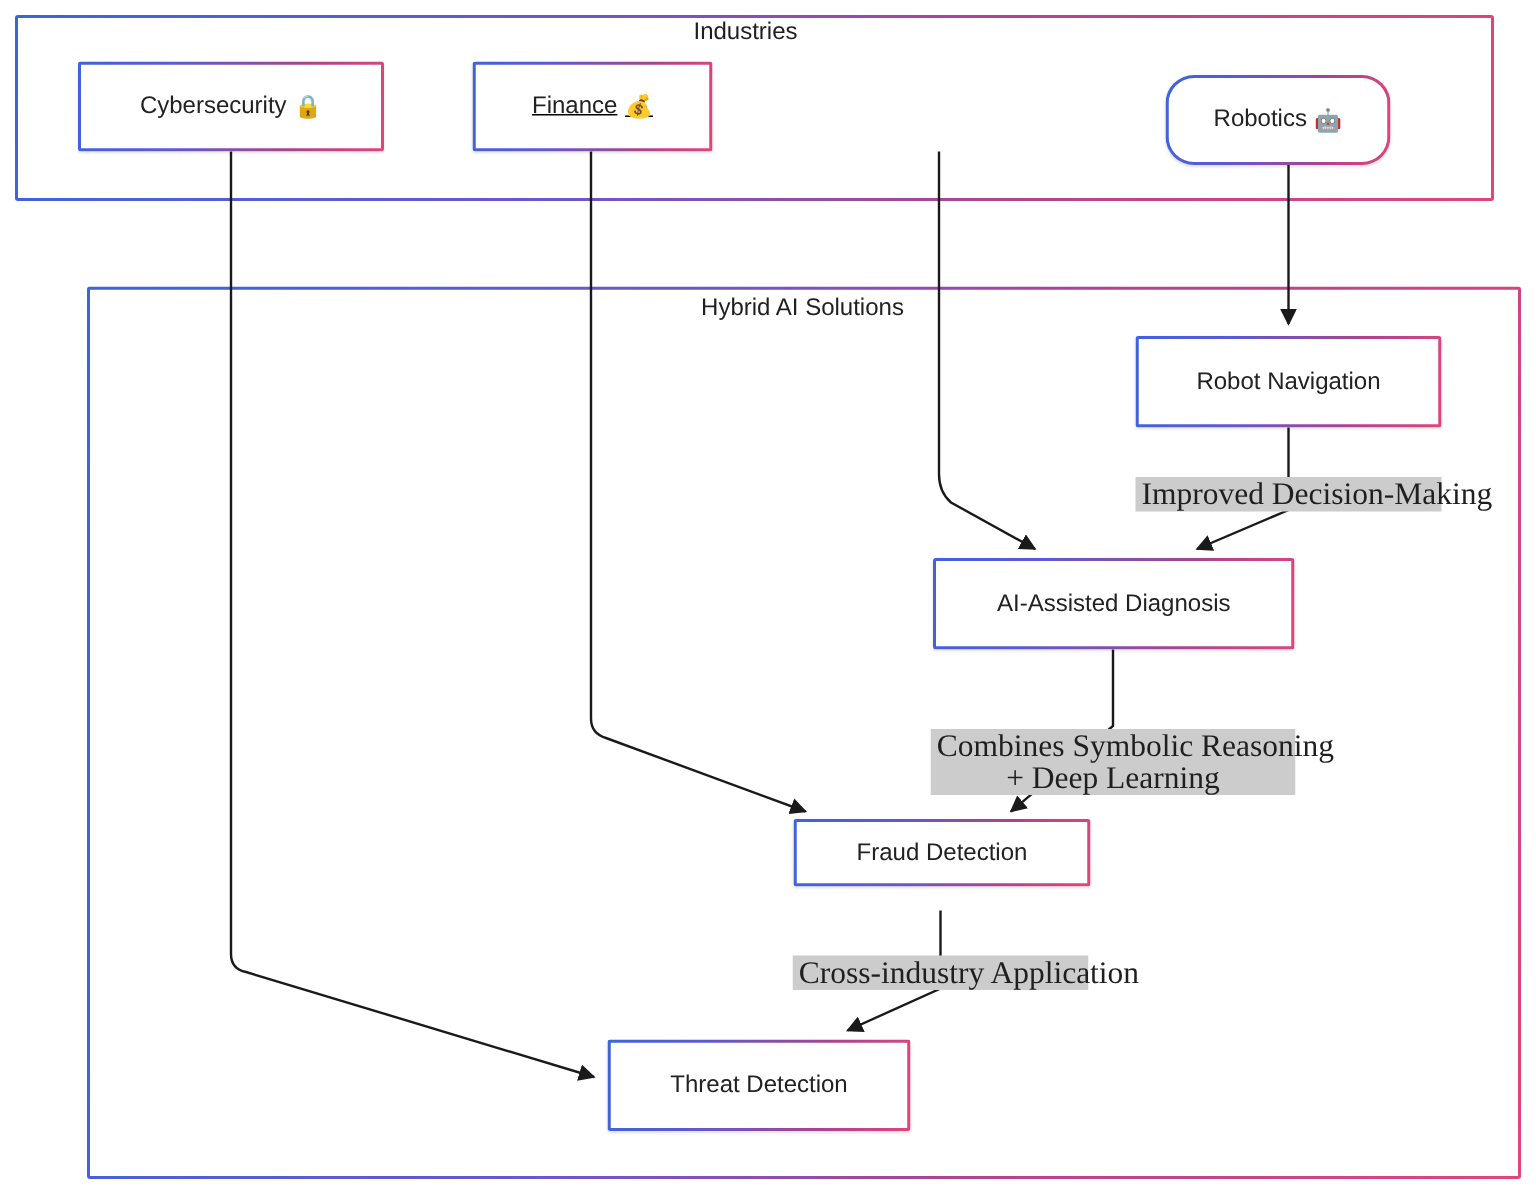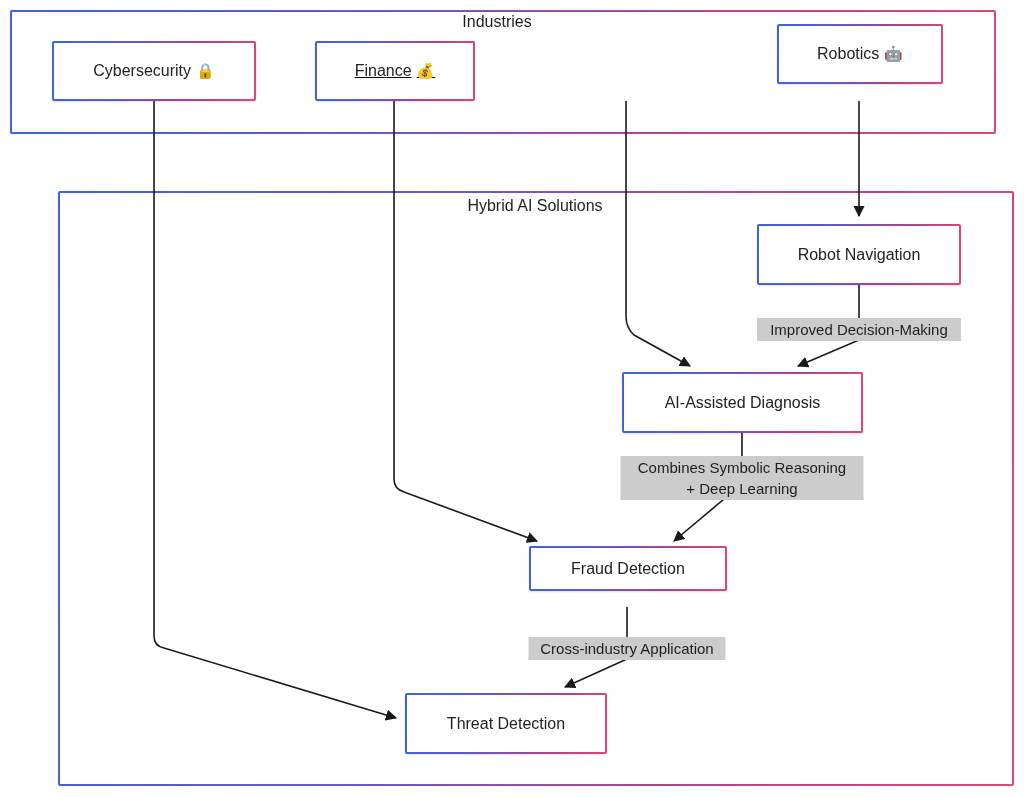--- a/index.html
+++ b/index.html
@@ -77,27 +77,28 @@
   .emoji {
     font-size: 15px;
     margin-left: 5px;
   }
 
   
   .edge-label {
     position: absolute;
     background: #cccccc;
     color: #1f1f1f;
-    font-size: 15px;
+    font-size: 21px;
     line-height: 21px;
     text-align: center;
     padding: 1px 4px;
     white-space: pre;
     transform: translateX(-50%);
     box-sizing: border-box;
+    font-family: Liberation Serif, serif;
   }
 </style>
 </head>
 <body>
 
 <div id="canvas">
 
   <div class="cluster" id="cluster-industries" style="left: 10px; top: 10px; width: 986px; height: 124px;"></div>
   <div class="cluster-title" id="cluster-industries-title" style="left: 497px; top: 12px;">Industries</div>
 
@@ -132,21 +133,21 @@
     <span class="node-label">Cybersecurity</span>
     <span class="emoji">🔒</span>
   </div>
 
   <div class="node" id="node-finance" style="left: 315px; top: 41px; width: 160px; height: 60px; text-decoration: underline;">
     <span class="node-label">Finance</span>
     <span class="emoji">💰</span>
   </div>
 
 
-  <div class="node" id="node-robotics" style="left: 777px; top: 24px; width: 166px; height: 60px;">
+  <div class="node" id="node-robotics" style="left: 777px; top: 50px; width: 150px; height: 60px; border-radius: 19px;">
     <span class="node-label">Robotics</span>
     <span class="emoji">🤖</span>
   </div>
 
   <div class="node" id="node-robot-navigation" style="left: 757px; top: 224px; width: 204px; height: 61px;">
     <span class="node-label">Robot Navigation</span>
   </div>
 
   <div class="node" id="node-ai-assisted-diagnosis" style="left: 622px; top: 372px; width: 241px; height: 61px;">
     <span class="node-label">AI-Assisted Diagnosis</span>
@@ -155,18 +156,18 @@
   <div class="node" id="node-fraud-detection" style="left: 529px; top: 546px; width: 198px; height: 45px;">
     <span class="node-label">Fraud Detection</span>
   </div>
 
   <div class="node" id="node-threat-detection" style="left: 405px; top: 693px; width: 202px; height: 61px;">
     <span class="node-label">Threat Detection</span>
   </div>
 
   <div class="edge-label" id="edge-label-improved" style="left: 859px; top: 318px; width: 204px;">Improved Decision-Making</div>
 
-  <div class="edge-label" id="edge-label-combines" style="left: 742px; top: 456px; width: 243px;">Combines Symbolic Reasoning
+  <div class="edge-label" id="edge-label-combines" style="left: 742px; top: 486px; width: 243px;">Combines Symbolic Reasoning
 + Deep Learning</div>
 
   <div class="edge-label" id="edge-label-cross-industry" style="left: 627px; top: 637px; width: 197px;">Cross-industry Application</div>
 
 </div>
 
 </body></html>

